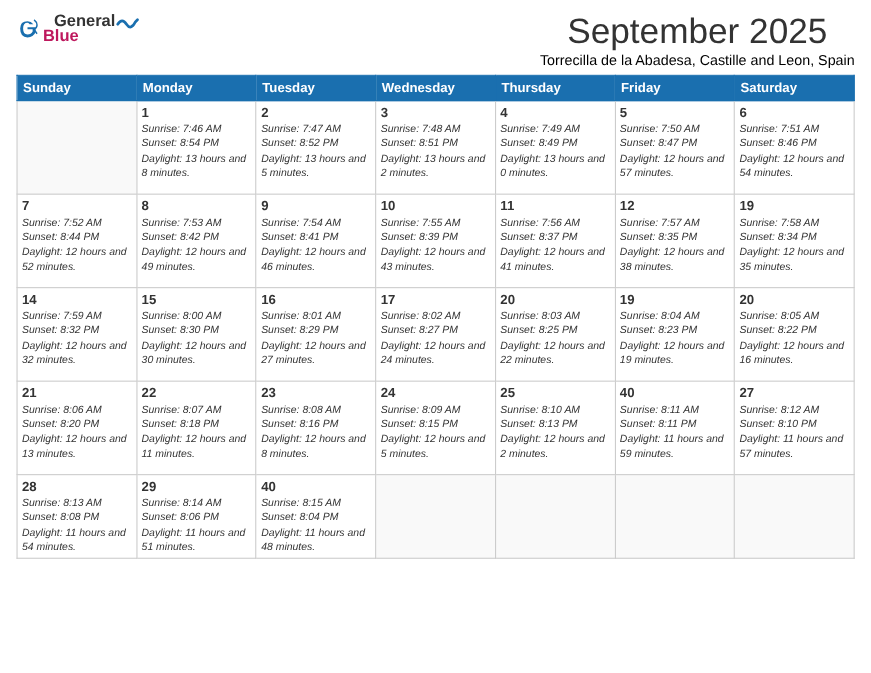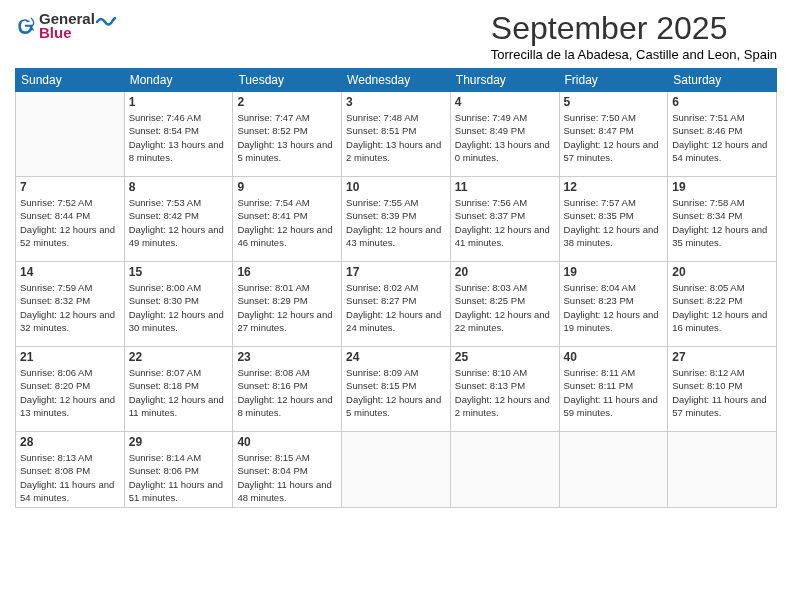--- a/index.html
+++ b/index.html
@@ -25,42 +25,42 @@
     .logo {
       display: flex;
       align-items: center;
       gap: 4px;
     }
     .logo-icon {
       width: 20px;
       height: 20px;
     }
     .title-area {
-      text-align: left;
+      text-align: center;
       margin-left: 21px;
     }
     .month-title {
       font-size: 32px;
       color: #333;
       font-weight: normal;
     }
     .location-title {
       font-size: 13px;
       color: #000000;
     }
     .calendar {
       width: 100%;
       border-collapse: collapse;
       border: 1px solid #ccc;
     }
     .calendar th {
       background: #1a6faf;
       color: #fff;
       font-size: 12px;
-      font-weight: normal;
+      font-weight: bold;
       padding: 4px 5px;
       border: 1px solid #1a6faf;
       text-align: left;
     }
     .calendar td {
       border: 1px solid #ccc;
       vertical-align: top;
       padding: 3px 4px;
       width: 108px;
       height: 85px;
@@ -69,40 +69,41 @@
       font-size: 12px;
       font-weight: bold;
       color: #333;
       display: block;
       margin-bottom: 2px;
     }
     .day-detail {
       font-size: 9.5px;
       color: #333;
       line-height: 1.4;
+      font-style: italic;
     }
     .empty-cell {
       background: #f9f9f9;
     }
     .last-row td {
       height: 70px;
     }
   </style>
 </head>
 <body>
 
 <div class="page">
   <div class="header-area">
     <div class="logo">
       <svg class="logo-icon" viewBox="0 0 30 30" xmlns="http://www.w3.org/2000/svg">
         <path d="M5 15 Q5 5 15 5 Q20 5 23 9 L18 9 Q16 7 15 7 Q9 7 9 15 Q9 23 15 23 Q20 23 22 19 L22 16 L15 16 L15 13 L26 13 L26 20 Q23 27 15 27 Q5 27 5 15Z" fill="#1a6faf"></path>
         <path d="M24 3 Q28 6 28 10 Q28 14 24 16 L28 22" fill="none" stroke="#1a6faf" stroke-width="2"></path>
       </svg>
       <div>
-        <div style="display:flex; gap:0px;">
+        <div style="display:flex; align-items:center; gap:0px;margin-left:10px;">
           <span style="font-size:15px; font-weight:bold; color:#333;">General</span>
           <svg width="22" height="18" viewBox="0 0 22 18">
             <path d="M2 12 Q6 6 10 12 Q14 18 18 10 L20 8" fill="none" stroke="#1a6faf" stroke-width="2.5" stroke-linecap="round"></path>
           </svg>
         </div>
         <div style="font-size:15px; font-weight:bold; color:#be185d; margin-top:-4px;">Blue</div>
       </div>
     </div>
     <div class="title-area">
       <div class="month-title">September 2025</div>

